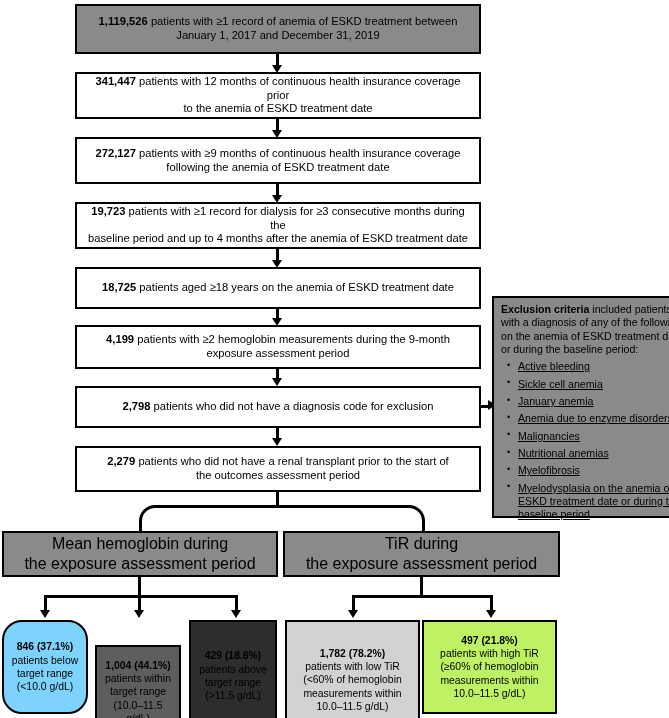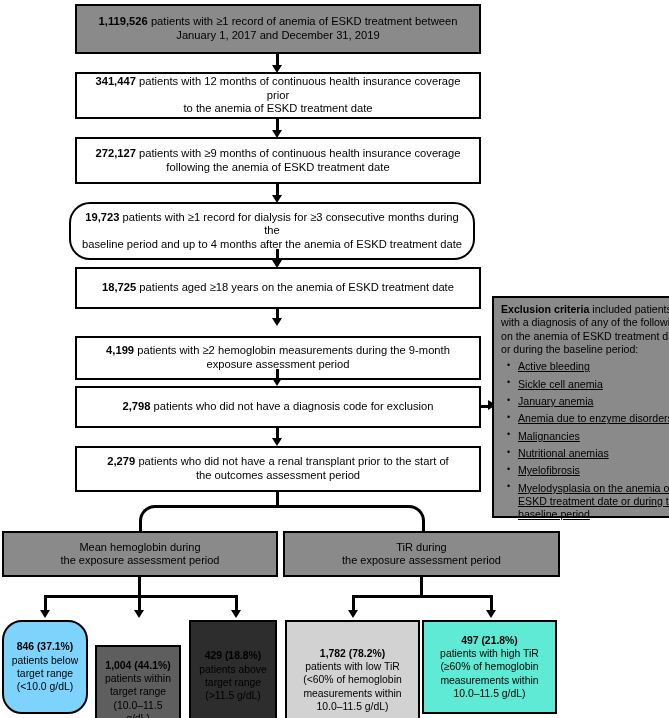--- a/index.html
+++ b/index.html
@@ -69,32 +69,32 @@
   .excl li::before {
     content: "\2022";
     position: absolute;
     left: 2px;
     top: -0.5px;
     font-size: 9px;
   }
   
   .branch {
     background: #8a8a8a;
-    font-size: 11px;
+    font-size: 16px;
   }
   
   .term {
     font-size: 10.4px;
     line-height: 1.28;
   }
   .term.l1 { background: #7dd3fc; color: #000000; border-radius: 20px; }
   .term.l2 { background: #5e5e5e; color: #000000; }
   .term.l3 { background: #2d2d2d; color: #000000; }
   .term.l4 { background: #d2d2d2; color: #000000; }
-  .term.l5 { background: #5eead4; color: #000000; }
+  .term.l5 { background: #bef264; color: #000000; }
 
   b { font-weight: bold; }
 
   
   .vline, .hline {
     position: absolute;
     background: #000000;
   }
   .vline { width: 3px; }
   .hline { height: 3px; }
@@ -156,36 +156,36 @@
   <div class="arrowdown" style="left:272px; top:130px;"></div>
 
   <div class="box step" style="left:75px; top:137px; width:406px; height:47px;">
     <span class="txt"><b>272,127</b> <span>patients with ≥9 months of continuous health insurance coverage
 following the anemia of ESKD treatment date</span></span>
   </div>
 
   <div class="vline" style="left:276px; top:184px; width:3px; height:14px;"></div>
   <div class="arrowdown" style="left:272px; top:195px;"></div>
 
-  <div class="box step" style="left:69px; top:202px; width:406px; height:58px;border-radius:21px;">
+  <div class="box step" style="left:75px; top:202px; width:406px; height:47px;">
     <span class="txt"><b>19,723</b> <span>patients with ≥1 record for dialysis for ≥3 consecutive months during the
 baseline period and up to 4 months after the anemia of ESKD treatment date</span></span>
   </div>
 
   <div class="vline" style="left:276px; top:249px; width:3px; height:14px;"></div>
   <div class="arrowdown" style="left:272px; top:260px;"></div>
 
   <div class="box step" style="left:75px; top:267px; width:406px; height:42px;">
     <span class="txt"><b>18,725</b> <span>patients aged ≥18 years on the anemia of ESKD treatment date</span></span>
   </div>
 
   <div class="vline" style="left:276px; top:309px; width:3px; height:12px;"></div>
   <div class="arrowdown" style="left:272px; top:318px;"></div>
 
-  <div class="box step" style="left:75px; top:325px; width:406px; height:44px;margin-top:11px;">
+  <div class="box step" style="left:75px; top:325px; width:406px; height:44px;">
     <span class="txt"><b>4,199</b> <span>patients with ≥2 hemoglobin measurements during the 9-month
 exposure assessment period</span></span>
   </div>
 
   <div class="vline" style="left:276px; top:369px; width:3px; height:12px;"></div>
   <div class="arrowdown" style="left:272px; top:378px;"></div>
 
   <div class="box step" style="left:75px; top:386px; width:406px; height:42px;">
     <span class="txt"><b>2,798</b> <span>patients who did not have a diagnosis code for exclusion</span></span>
   </div>

